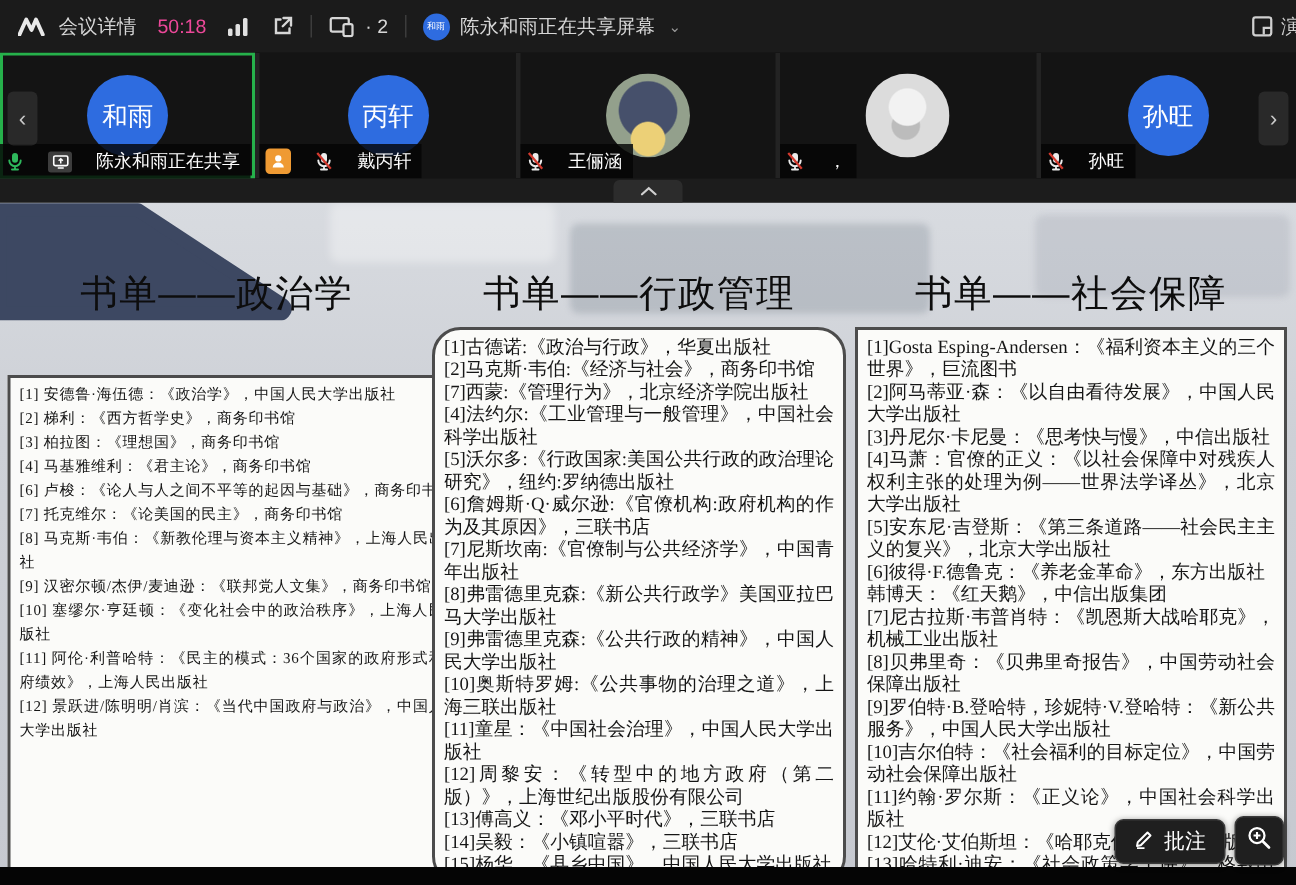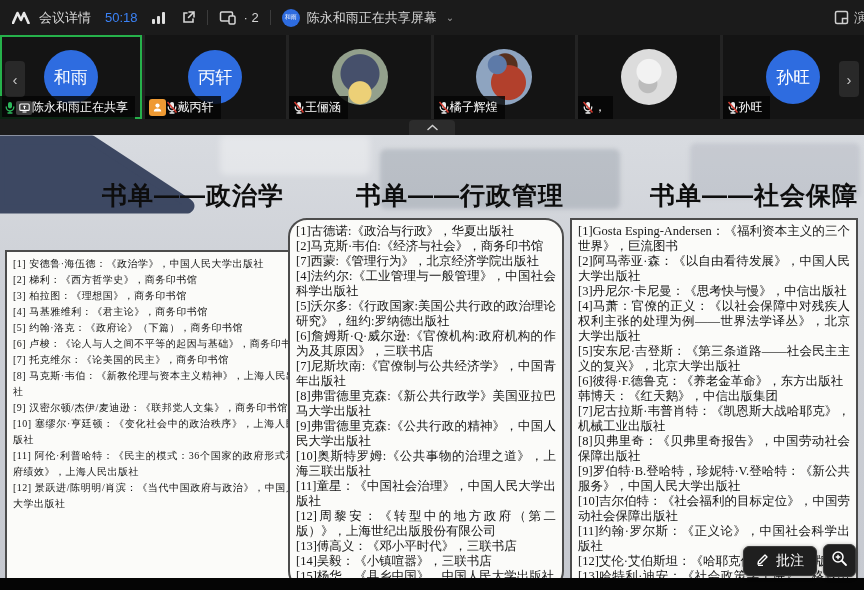--- a/index.html
+++ b/index.html
@@ -11,21 +11,21 @@
   
   .topbar{
     position:absolute;left:0;top:0;width:864px;height:35px;
     background:#1b1b1b;display:flex;align-items:center;
     padding:0 0 0 12px;box-sizing:border-box;color:#d6d6d6;font-size:13px;
     overflow:hidden;z-index:5;
   }
   .tb-group{display:flex;align-items:center;gap:7px;}
   .tb-sep{width:1px;height:15px;background:#3c3c3c;margin:0 11px;}
   .tb-icon{display:flex;align-items:center;justify-content:center;}
-  .tb-timer{margin-left:14px;color:#3b82f6;}
+  .tb-timer{margin-left:14px;color:#ec4899;}
   .tb-signal{margin-left:14px;display:flex;align-items:flex-end;gap:2px;height:12px;}
   .tb-signal i{display:block;width:3px;background:#e0e0e0;border-radius:1px;}
   .tb-signal i:nth-child(1){height:5px;}
   .tb-signal i:nth-child(2){height:8px;}
   .tb-signal i:nth-child(3){height:12px;}
   .tb-open{margin-left:16px;}
   .tb-avatar{
     width:18px;height:18px;border-radius:50%;background:#2e6ce0;color:#fff;
     font-size:6px;display:flex;align-items:center;justify-content:center;letter-spacing:0;
   }
@@ -61,21 +61,21 @@
   }
   .avatar-sketch{
     background:
       radial-gradient(circle at 50% 40%, #f2f2f2 0 12px, rgba(0,0,0,0) 13px),
       radial-gradient(circle at 48% 62%, #bcbcbc 0 9px, rgba(0,0,0,0) 10px),
       radial-gradient(circle, #dcdcdc 0 100%);
   }
   .tile-label{
     position:absolute;left:0;bottom:0;max-width:100%;box-sizing:border-box;
     background:rgba(5,5,5,.82);color:#fff;font-size:12px;
-    padding:3px 7px 3px 4px;display:flex;align-items:center;gap:0;
+    padding:3px 7px 3px 4px;display:flex;align-items:center;gap:16px;
     white-space:nowrap;overflow:hidden;
   }
   .badge-orange{
     width:17px;height:17px;border-radius:3px;background:#ef9a33;flex:0 0 auto;
     display:flex;align-items:center;justify-content:center;
   }
   .badge-share{
     width:16px;height:14px;border-radius:2px;background:#3d3d3d;flex:0 0 auto;
     display:flex;align-items:center;justify-content:center;
   }
@@ -97,22 +97,22 @@
     color:#cfcfcf;font-size:9px;display:flex;align-items:center;justify-content:center;
   }
   
   .slide{
     position:absolute;left:0;top:135px;width:864px;height:455px;overflow:hidden;
     background:linear-gradient(180deg,#d8dbe0 0%,#cdd0d6 35%,#c6c9d0 100%);
   }
   .photo-blotch{position:absolute;border-radius:6px;pointer-events:none;}
   .slide-chevron{position:absolute;left:0;top:0;}
   .slide-title{
-    position:absolute;top:44px;text-align:right;
-    font-size:25px;font-weight:700;color:#0d0d0d;letter-spacing:1px;white-space:nowrap;
+    position:absolute;top:44px;text-align:center;
+    font-size:25px;font-weight:400;color:#0d0d0d;letter-spacing:1px;white-space:nowrap;
   }
   .t1{left:5px;width:279px;}
   .t2{left:288px;width:276px;}
   .t3{left:570px;width:288px;}
   .book-box{
     position:absolute;background:#fbfbf9;border:2px solid #4c4c4c;box-sizing:border-box;
     padding:4px 6px;color:#151515;font-family:"Liberation Serif","DejaVu Serif",serif;
     text-align:justify;overflow:hidden;
   }
   .box1{left:5px;top:83px;width:310px;height:352px;font-size:10px;line-height:16px;letter-spacing:.5px;margin-top:32px;}
@@ -231,33 +231,20 @@
         <svg width="12" height="13" viewBox="0 0 12 13">
             <rect x="4" y="1" width="4" height="6.5" rx="2" fill="#ececec"></rect>
             <path d="M2.2 6 a3.8 3.8 0 0 0 7.6 0 M6 9.8 V12 M4 12 H8" fill="none" stroke="#ececec" stroke-width="1.3" stroke-linecap="round"></path>
             <path d="M1.5 1 L10.5 11.5" stroke="#d43a2f" stroke-width="1.5"></path>
           </svg>
       </span>
       <span>王俪涵</span>
     </span>
   </div>
 
-  <div class="tile">
-    <span class="avatar-img avatar-anime-red"></span>
-    <span class="tile-label">
-      <span class="mic">
-        <svg width="12" height="13" viewBox="0 0 12 13">
-            <rect x="4" y="1" width="4" height="6.5" rx="2" fill="#ececec"></rect>
-            <path d="M2.2 6 a3.8 3.8 0 0 0 7.6 0 M6 9.8 V12 M4 12 H8" fill="none" stroke="#ececec" stroke-width="1.3" stroke-linecap="round"></path>
-            <path d="M1.5 1 L10.5 11.5" stroke="#d43a2f" stroke-width="1.5"></path>
-          </svg>
-      </span>
-      <span>橘子辉煌</span>
-    </span>
-  </div>
 
   <div class="tile">
     <span class="avatar-img avatar-sketch"></span>
     <span class="tile-label">
       <span class="mic">
         <svg width="12" height="13" viewBox="0 0 12 13">
             <rect x="4" y="1" width="4" height="6.5" rx="2" fill="#ececec"></rect>
             <path d="M2.2 6 a3.8 3.8 0 0 0 7.6 0 M6 9.8 V12 M4 12 H8" fill="none" stroke="#ececec" stroke-width="1.3" stroke-linecap="round"></path>
             <path d="M1.5 1 L10.5 11.5" stroke="#d43a2f" stroke-width="1.5"></path>
           </svg>
@@ -305,21 +292,20 @@
   <div class="slide-title t1">书单——政治学</div>
   <div class="slide-title t2">书单——行政管理</div>
   <div class="slide-title t3">书单——社会保障</div>
 
   <div class="book-box box1">
 
   <p class="book-item">[1] 安德鲁·海伍德：《政治学》，中国人民大学出版社</p>
       <p class="book-item">[2] 梯利：《西方哲学史》，商务印书馆</p>
       <p class="book-item">[3] 柏拉图：《理想国》，商务印书馆</p>
       <p class="book-item">[4] 马基雅维利：《君主论》，商务印书馆</p>
-      <p class="book-item">[5] 约翰·洛克：《政府论》（下篇），商务印书馆</p>
       <p class="book-item">[6] 卢梭：《论人与人之间不平等的起因与基础》，商务印书馆</p>
       <p class="book-item">[7] 托克维尔：《论美国的民主》，商务印书馆</p>
       <p class="book-item">[8] 马克斯·韦伯：《新教伦理与资本主义精神》，上海人民出版社</p>
       <p class="book-item">[9] 汉密尔顿/杰伊/麦迪逊：《联邦党人文集》，商务印书馆</p>
       <p class="book-item">[10] 塞缪尔·亨廷顿：《变化社会中的政治秩序》，上海人民出版社</p>
       <p class="book-item">[11] 阿伦·利普哈特：《民主的模式：36个国家的政府形式和政府绩效》，上海人民出版社</p>
       <p class="book-item">[12] 景跃进/陈明明/肖滨：《当代中国政府与政治》，中国人民大学出版社</p>
     </div>
 
   <div class="book-box box2">

